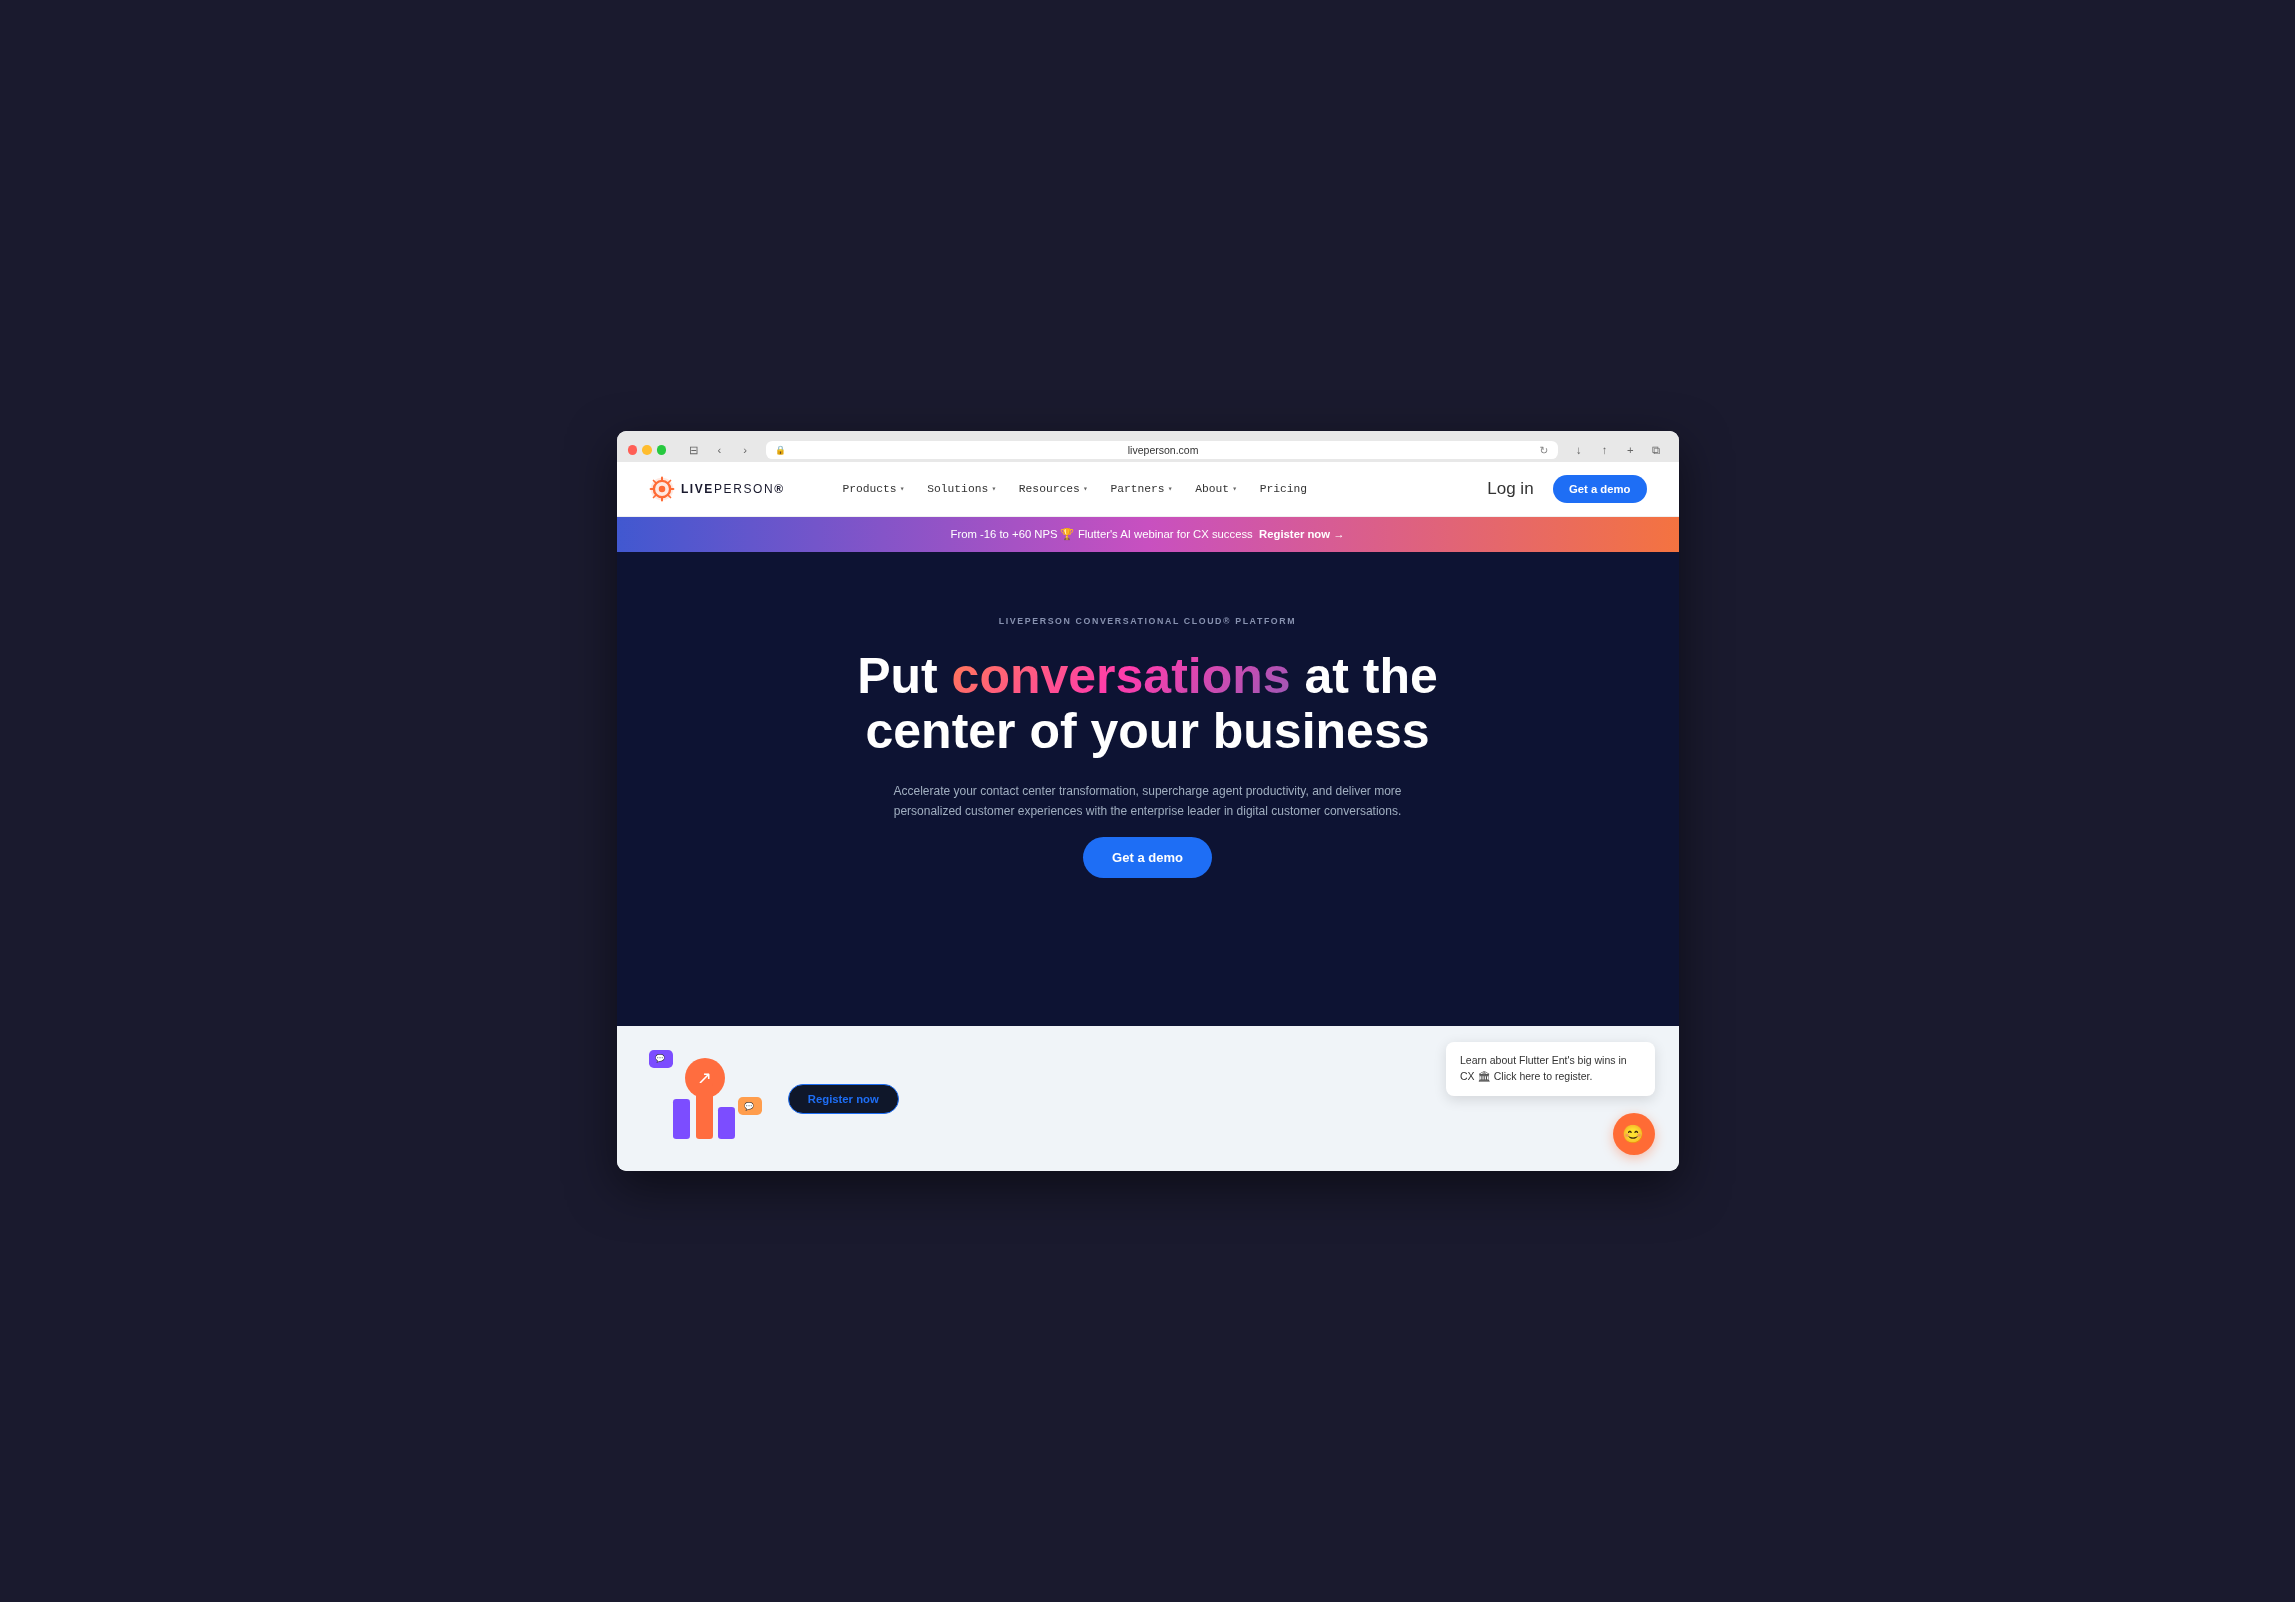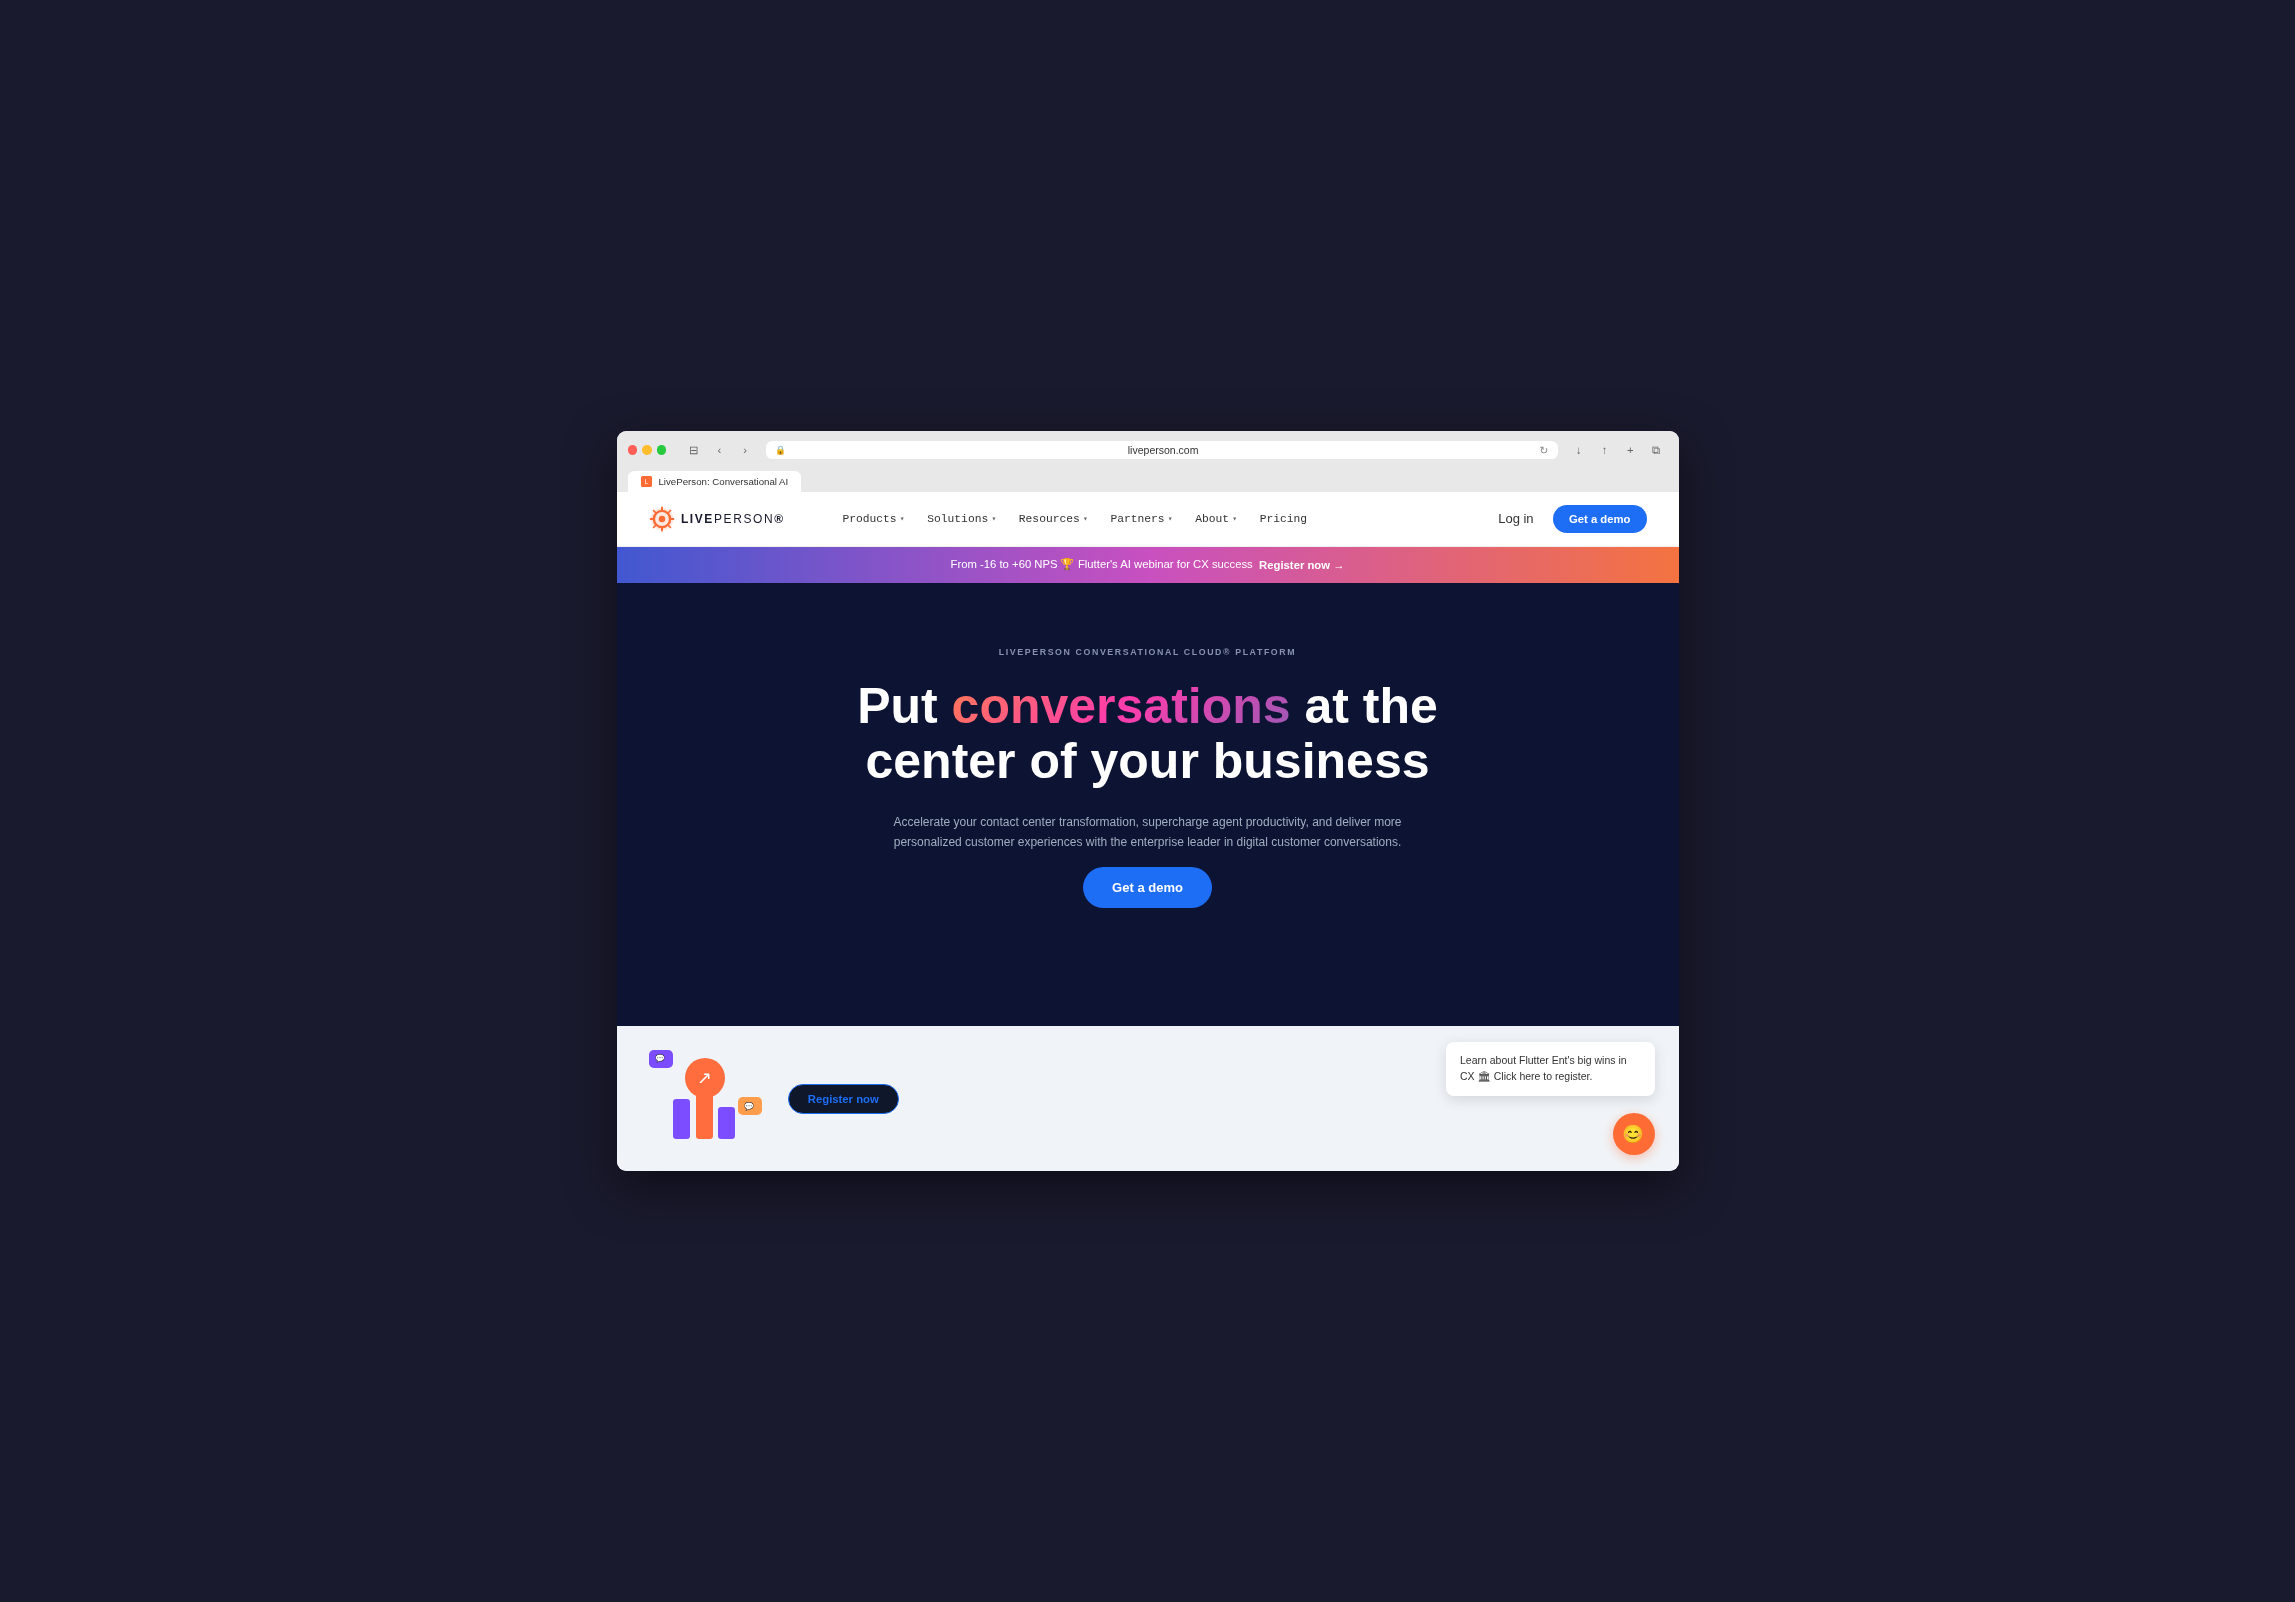--- a/index.html
+++ b/index.html
@@ -201,21 +201,21 @@
       color: #666;
     }
 
     .nav-actions {
       display: flex;
       align-items: center;
       gap: 9.7px;
     }
 
     .btn-login {
-      font-size: 13px;
+      font-size: 17px;
       color: #333;
       cursor: pointer;
       padding: 6.4px 9.7px;
       background: none;
       border: none;
     }
 
     .btn-get-demo {
       background: #1e6ef5;
       color: #fff;
@@ -474,26 +474,20 @@
       </div>
 
       <div class="browser-actions-right">
         <button class="browser-icon-btn">↓</button>
         <button class="browser-icon-btn">↑</button>
         <button class="browser-icon-btn">+</button>
         <button class="browser-icon-btn">⧉</button>
       </div>
     </div>
 
-    <div class="browser-tabs">
-      <div class="browser-tab">
-        <div class="tab-favicon">L</div>
-        <span>LivePerson: Conversational AI</span>
-      </div>
-    </div>
   </div>
 
   <div class="site-content">
 
     <nav class="site-nav">
 
       <div class="nav-logo">
         <svg class="logo-icon" viewBox="0 0 32 32" fill="none">
           <circle cx="16" cy="16" r="14" fill="#ff6b35" opacity="0.15"></circle>
           <circle cx="16" cy="16" r="10" fill="none" stroke="#ff6b35" stroke-width="3"></circle>

